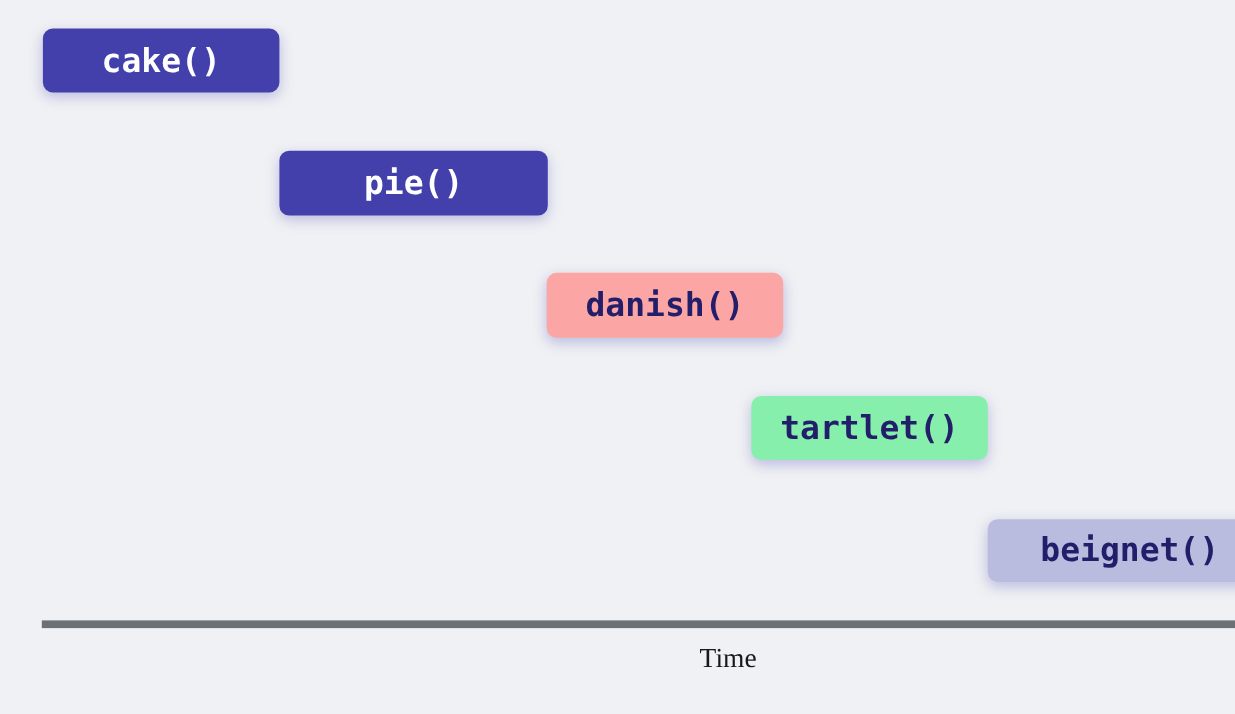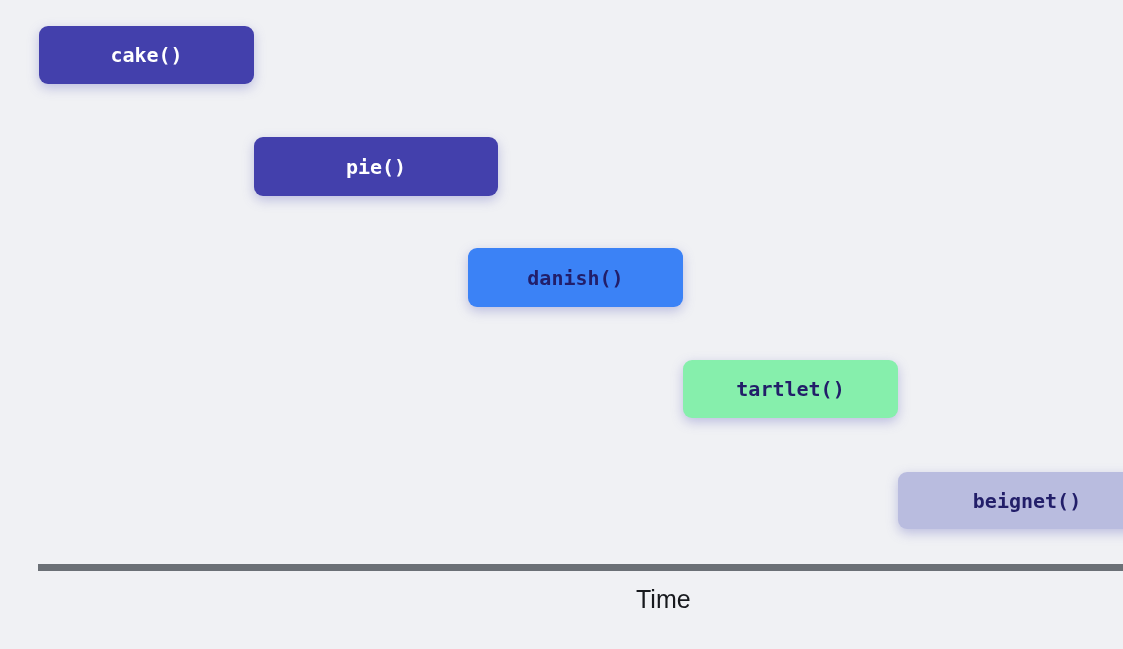--- a/index.html
+++ b/index.html
@@ -18,21 +18,21 @@
     position: absolute;
     inset: 0;
   }
   .call-box {
     position: absolute;
     border-radius: 9px;
     display: flex;
     align-items: center;
     justify-content: center;
     font-family: "DejaVu Sans Mono", monospace;
-    font-size: 20px;
+    font-size: 30px;
     font-weight: 600;
     letter-spacing: 0px;
     box-shadow: 0 4px 12px rgba(93, 95, 185, 0.35);
   }
   .call-0 { left: 39px;  top: 26px;  width: 215px; height: 58px; }
   .call-1 { left: 254px; top: 137px; width: 244px; height: 59px; }
   .call-2 { left: 468px; top: 248px; width: 215px; height: 59px; }
   .call-3 { left: 683px; top: 360px; width: 215px; height: 58px; }
   .call-4 { left: 898px; top: 472px; width: 258px; height: 57px; }
   .time-axis {
@@ -41,32 +41,33 @@
     top: 564px;
     width: 1085px;
     height: 7px;
   }
   .time-label {
     position: absolute;
     left: 636px;
     top: 585px;
     font-size: 25px;
     font-weight: 400;
+    font-family: Liberation Serif, serif;
   }
 </style>
 </head>
 <body style="background: rgb(240, 241, 244);">
 
 <div class="stage">
 
   <div class="call-box call-0" style="background: rgb(67, 64, 172); color: rgb(255, 255, 255);">cake()</div>
 
   <div class="call-box call-1" style="background: rgb(67, 64, 172); color: rgb(255, 255, 255);">pie()</div>
 
-  <div class="call-box call-2" style="background: #3b82f6; color: rgb(34, 30, 105);">danish()</div>
+  <div class="call-box call-2" style="background: #fca5a5; color: rgb(34, 30, 105); margin-left: 29px;">danish()</div>
 
   <div class="call-box call-3" style="background: #86efac; color: rgb(34, 30, 105);">tartlet()</div>
 
   <div class="call-box call-4" style="background: rgb(185, 188, 223); color: rgb(34, 30, 105);">beignet()</div>
 
   <div class="time-axis" style="background: rgb(107, 112, 118);"></div>
 
   <div class="time-label" style="color: rgb(23, 25, 29);">Time</div>
 
 </div>

